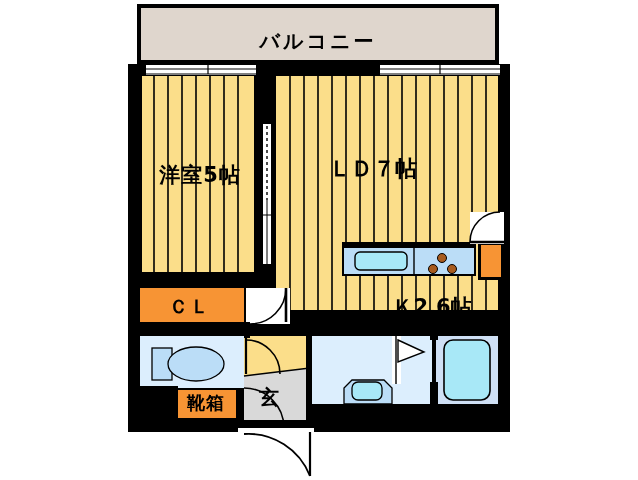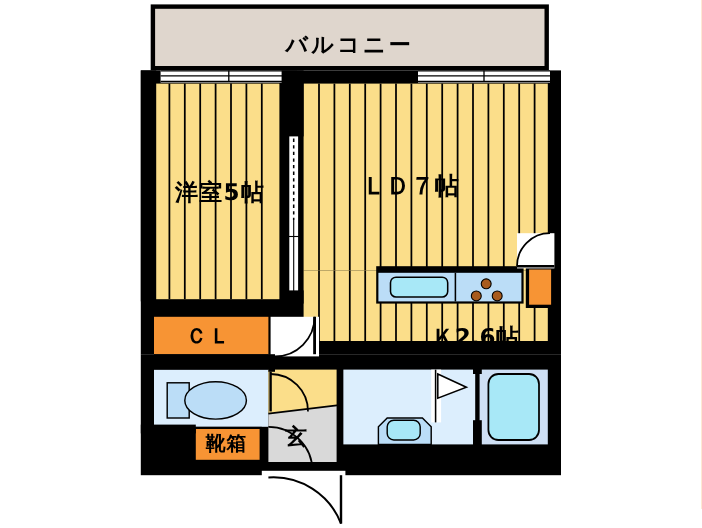--- a/index.html
+++ b/index.html
@@ -10,21 +10,21 @@
   body {
     width: 638px;
     height: 480px;
     font-family: "DejaVu Sans", "Liberation Sans", sans-serif;
     overflow: hidden;
   }
   #plan {
     position: relative;
     width: 638px;
     height: 480px;
-    background: #fdba74;
+    background: #a16207;
   }
   svg { display: block; }
   .lbl {
     font-weight: bold;
     fill: #000000;
     font-family: "DejaVu Sans", "Liberation Sans", sans-serif;
     dominant-baseline: middle;
     text-anchor: middle;
   }
 </style>

